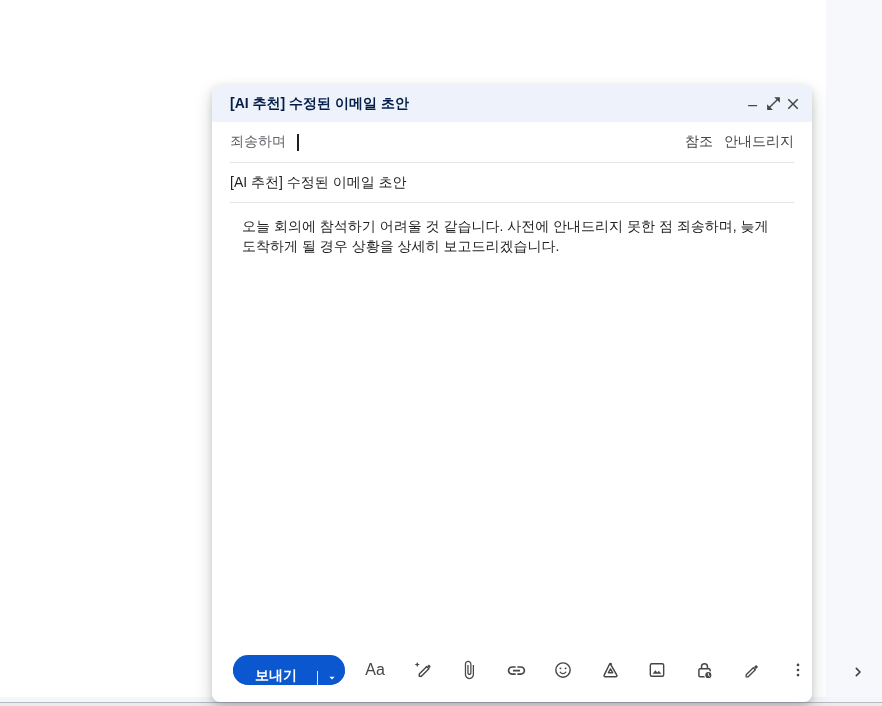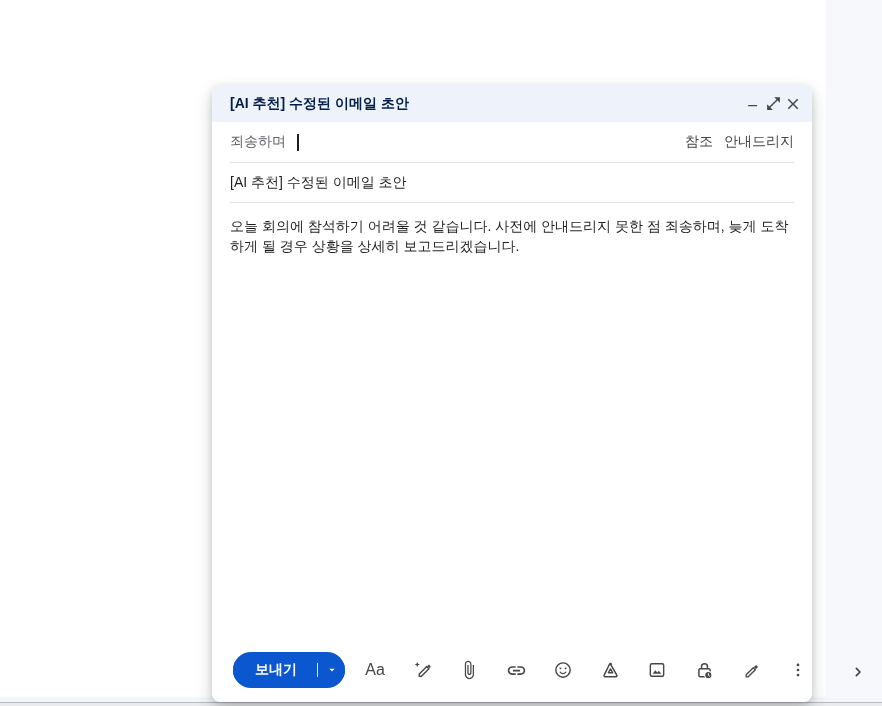--- a/index.html
+++ b/index.html
@@ -82,34 +82,34 @@
     background: #1f1f1f;
     margin-left: 11px;
   }
   .to-spacer { flex: 1 1 auto; }
   .cc-links { display: flex; gap: 11px; }
   .cc-link { font-size: 14px; color: #444746; cursor: pointer; }
   .subject-text { font-size: 14px; color: #1f1f1f; }
 
   .body-area {
     flex: 1 1 auto;
-    padding: 13px 18px;
+    padding: 13px 30px;
     font-size: 14px; line-height: 20px; color: #1f1f1f;
     overflow: hidden;
   }
 
   
   .compose-toolbar {
     flex: 0 0 64px; height: 64px;
     display: flex; align-items: center;
     padding: 0 13px 0 21px;
   }
   .send-split {
-    display: flex; align-items: center;
-    height: 36px;
+    display: flex; align-items: flex-end;
+    height: 30px;
     border-radius: 18px;
     overflow: hidden;
     background: #0b57d0;
     flex: 0 0 auto;
   }
   .send-main {
     border: none; background: #0b57d0; cursor: pointer;
     color: #ffffff; font-size: 14px; font-weight: bold;
     font-family: "Liberation Sans", "DejaVu Sans", sans-serif;
     padding: 0 20px 0 22px;

